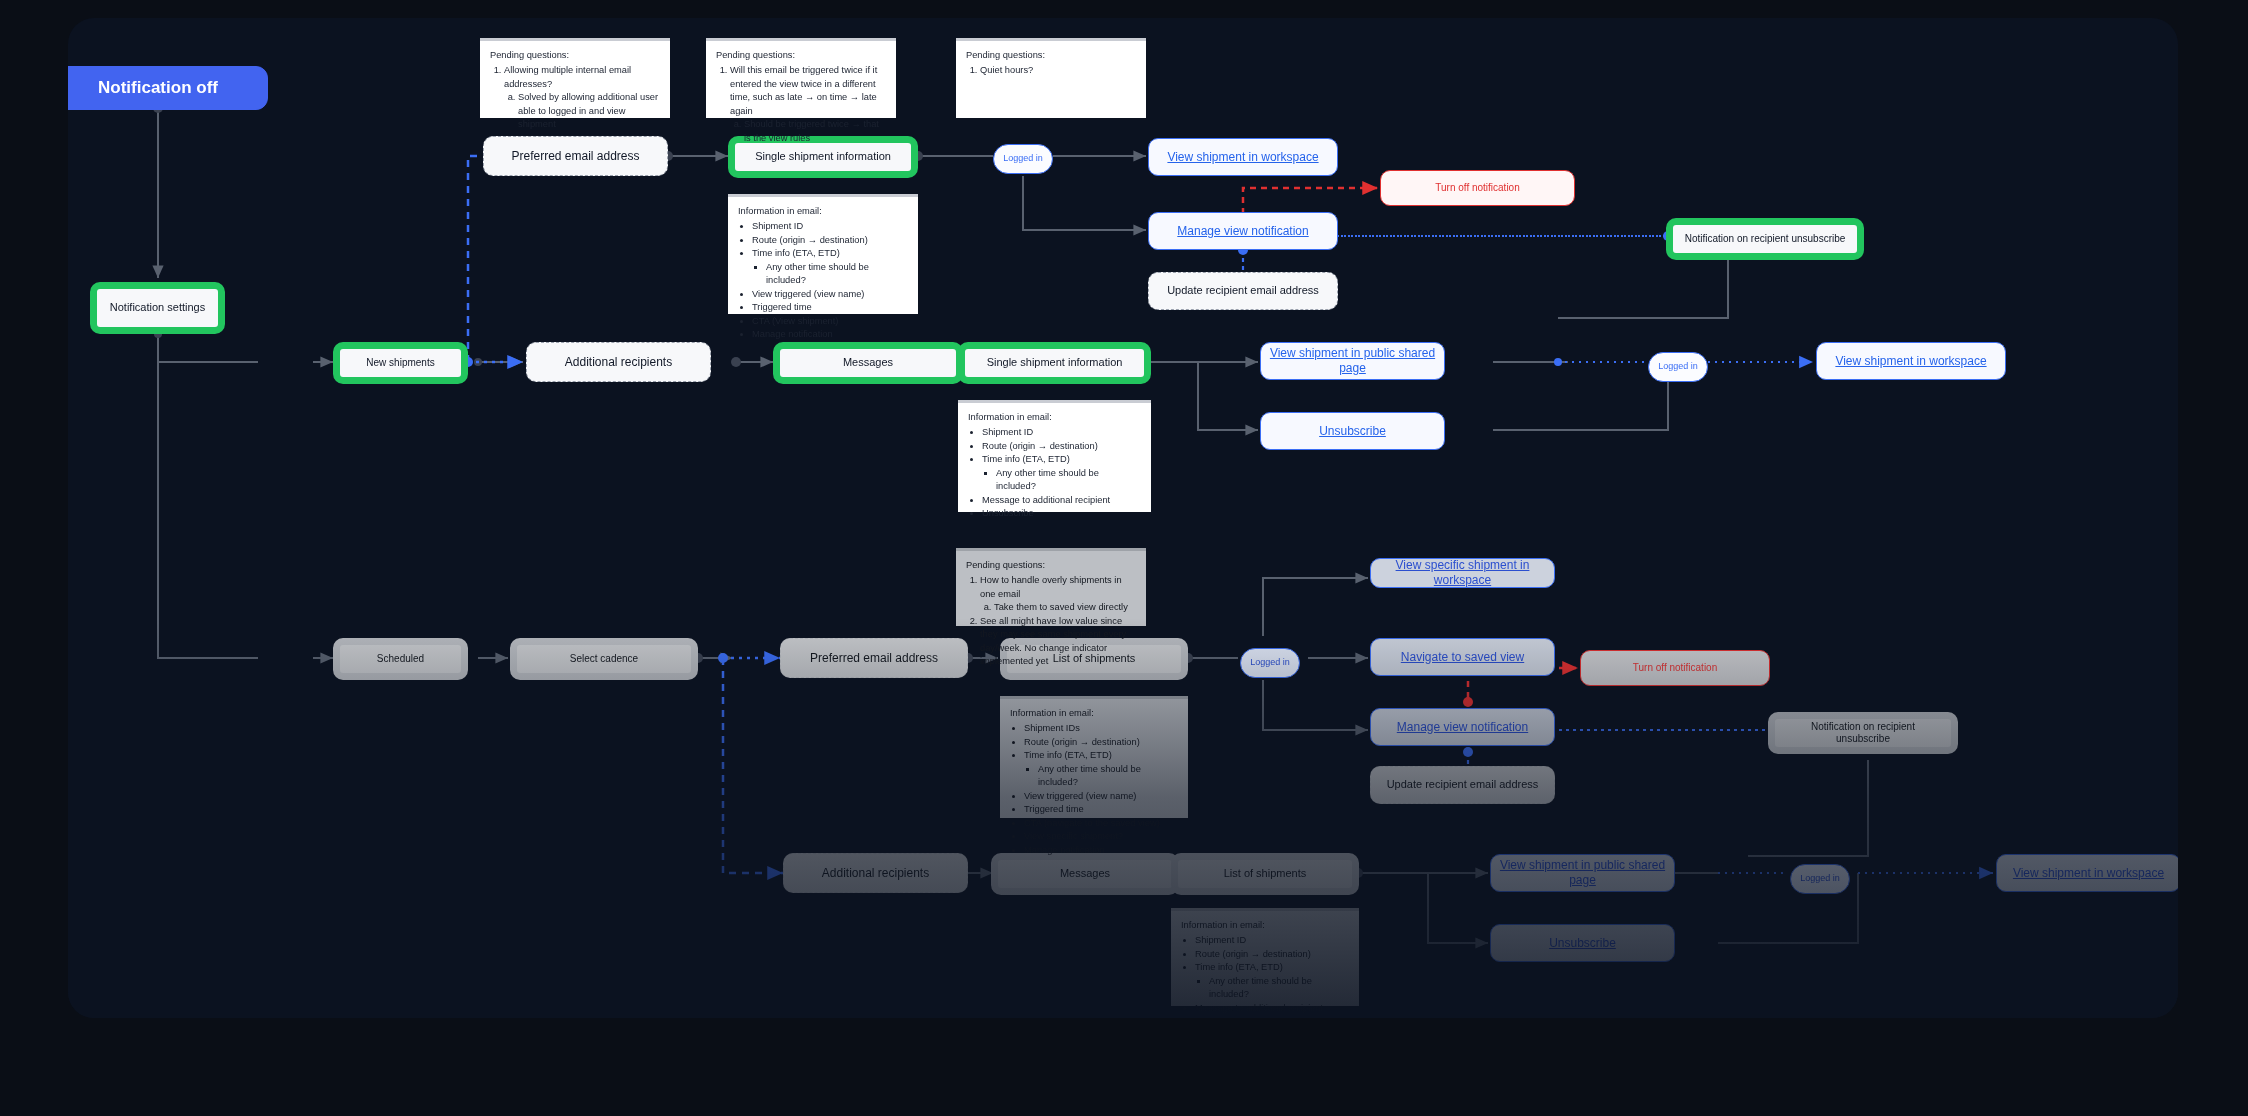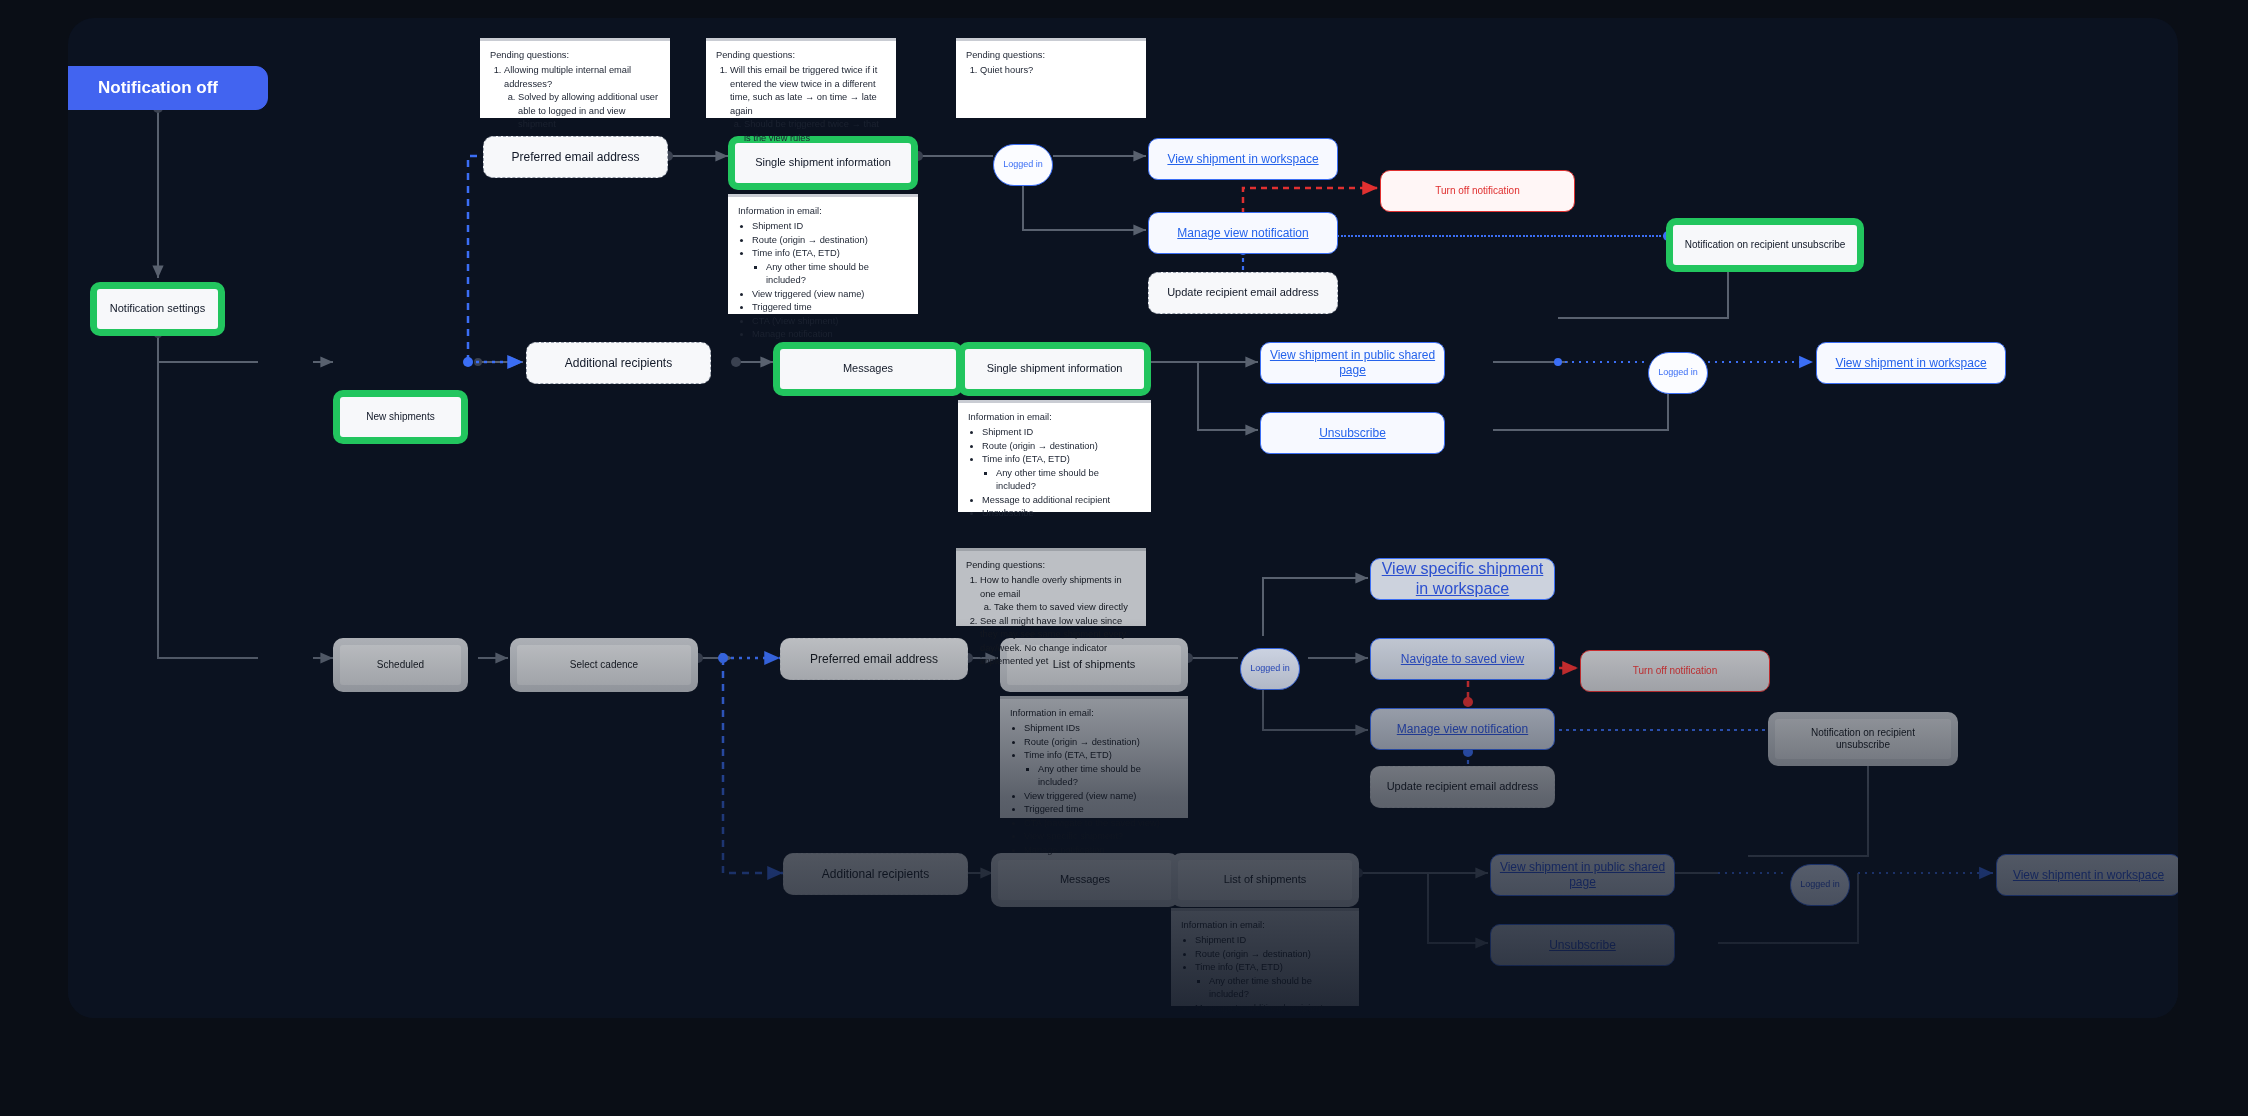--- a/index.html
+++ b/index.html
@@ -15,21 +15,21 @@
   #fade{
     position:absolute;left:0;top:600px;width:2110px;height:400px;
     background:linear-gradient(to bottom, rgba(11,18,32,0) 0%, rgba(11,18,32,0.55) 45%, rgba(11,18,32,0.88) 100%);
     pointer-events:none;z-index:40;
   }
   svg.edges{position:absolute;left:0;top:0;width:2110px;height:1000px;overflow:visible;z-index:1;}
 
   .node{
     position:absolute;z-index:5;box-sizing:border-box;
     display:flex;align-items:center;justify-content:center;text-align:center;
-    border-radius:10px;padding:20px 8px;line-height:1.25;
+    border-radius:10px;padding:14px 8px;line-height:1.25;
   }
   .n-white{background:#f7f8fa;color:#111827;border:7px solid #22c55e;}
   .n-blue{background:#4264f0;color:#fff;border:1px solid #4264f0;font-size:17px;font-weight:600;border-radius:12px;}
   .n-link{background:#f7f9ff;color:#2563eb;border:1.5px solid #3b6ef5;text-decoration:underline;}
   .n-danger{background:#fff6f6;color:#e03030;border:1.5px solid #e03030;}
   .n-dashed{background:#f7f8fa;color:#111827;border:1.5px dashed #9aa1ad;}
   .n-pill{background:#fbfcff;color:#3b6ef5;border:1.5px solid #3b6ef5;border-radius:999px;font-size:9px;}
 
   .note{
     position:absolute;z-index:6;box-sizing:border-box;background:#ffffff;color:#1b2230;
@@ -228,21 +228,21 @@
           <ul>
               <li><span>Any other time should be included?</span></li>
             </ul></li>
         <li><span>View triggered (view name)</span></li>
         <li><span>Triggered time</span></li>
         <li><span>CTA (View shipment)</span></li>
         <li><span>Manage notification</span></li>
       </ul>
     </div>
 
-    <div class="node n-white" style="left:265px;top:324px;width:135px;height:40px;font-size:10px;margin-top:48px;">New shipments</div>
+    <div class="node n-white" style="left:265px;top:324px;width:135px;height:40px;font-size:10px;">New shipments</div>
 
     <div class="node n-dashed" style="left:458px;top:324px;width:185px;height:40px;font-size:12px;">Additional recipients</div>
 
     <div class="node n-white" style="left:705px;top:324px;width:190px;height:40px;font-size:11px;">Messages</div>
 
     <div class="node n-white" style="left:890px;top:324px;width:193px;height:40px;font-size:11px;">Single shipment information</div>
 
     <div class="note" style="left:890px;top:382px;width:193px;height:112px;">
       <div class="hd">Information in email:</div>
       <ul>
@@ -298,21 +298,21 @@
           <li><span>View triggered (view name)</span></li>
           <li><span>Triggered time</span></li>
           <li><span>CTA (navigate to the saved view)</span></li>
           <li><span>View specific shipment?</span></li>
           <li><span>Manage notification</span></li>
         </ul>
       </div>
 
       <div class="node n-pill" style="left:1172px;top:630px;width:60px;height:20px;">Logged in</div>
 
-      <div class="node n-link" style="left:1302px;top:540px;width:185px;height:28px;font-size:16px;">View specific shipment in workspace</div>
+      <div class="node n-link" style="left:1302px;top:540px;width:185px;height:28px;font-size:12px;">View specific shipment in workspace</div>
 
       <div class="node n-link" style="left:1302px;top:620px;width:185px;height:38px;font-size:12px;">Navigate to saved view</div>
 
       <div class="node n-link" style="left:1302px;top:690px;width:185px;height:38px;font-size:12px;">Manage view notification</div>
 
       <div class="node n-dashed" style="left:1302px;top:748px;width:185px;height:38px;font-size:11px;">Update recipient email address</div>
 
       <div class="node n-danger" style="left:1512px;top:632px;width:190px;height:36px;font-size:10px;">Turn off notification</div>
 
       <div class="node n-white" style="left:1700px;top:694px;width:190px;height:36px;font-size:10px;">Notification on recipient unsubscribe</div>

